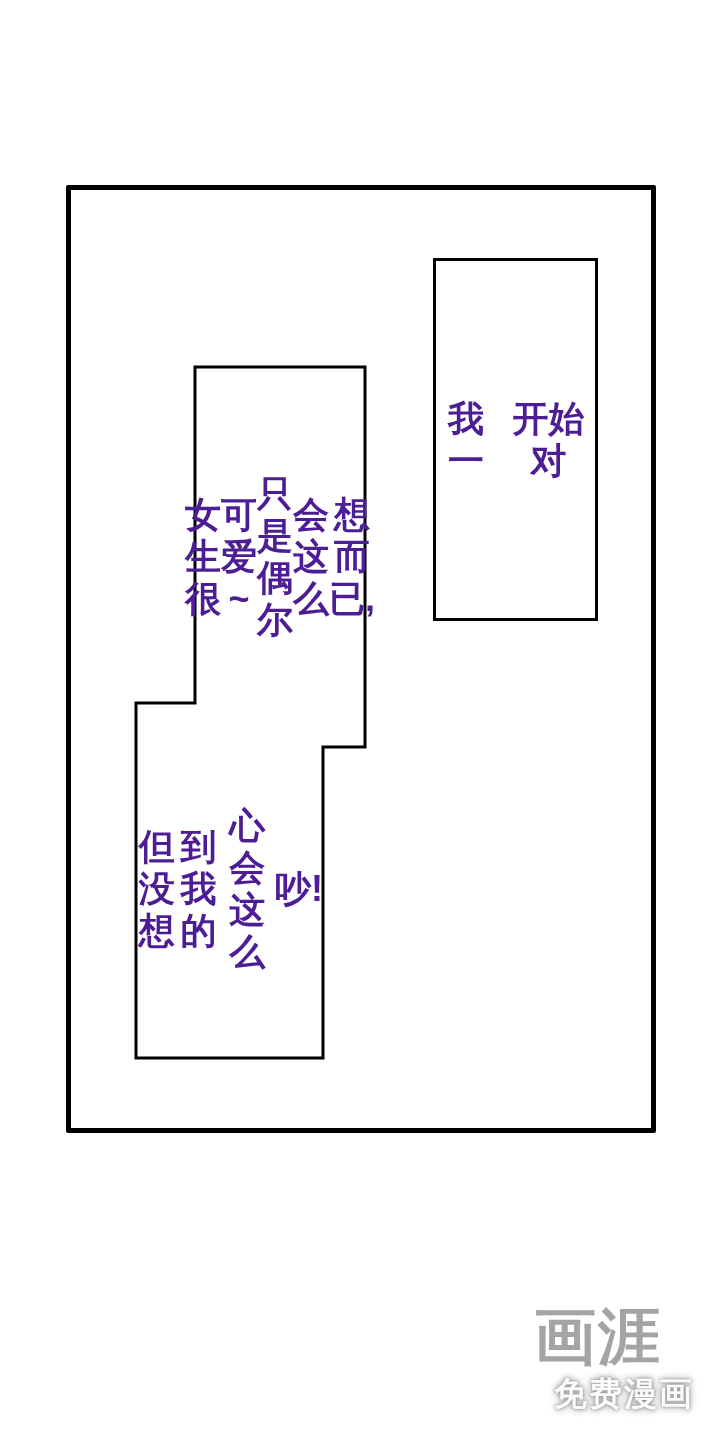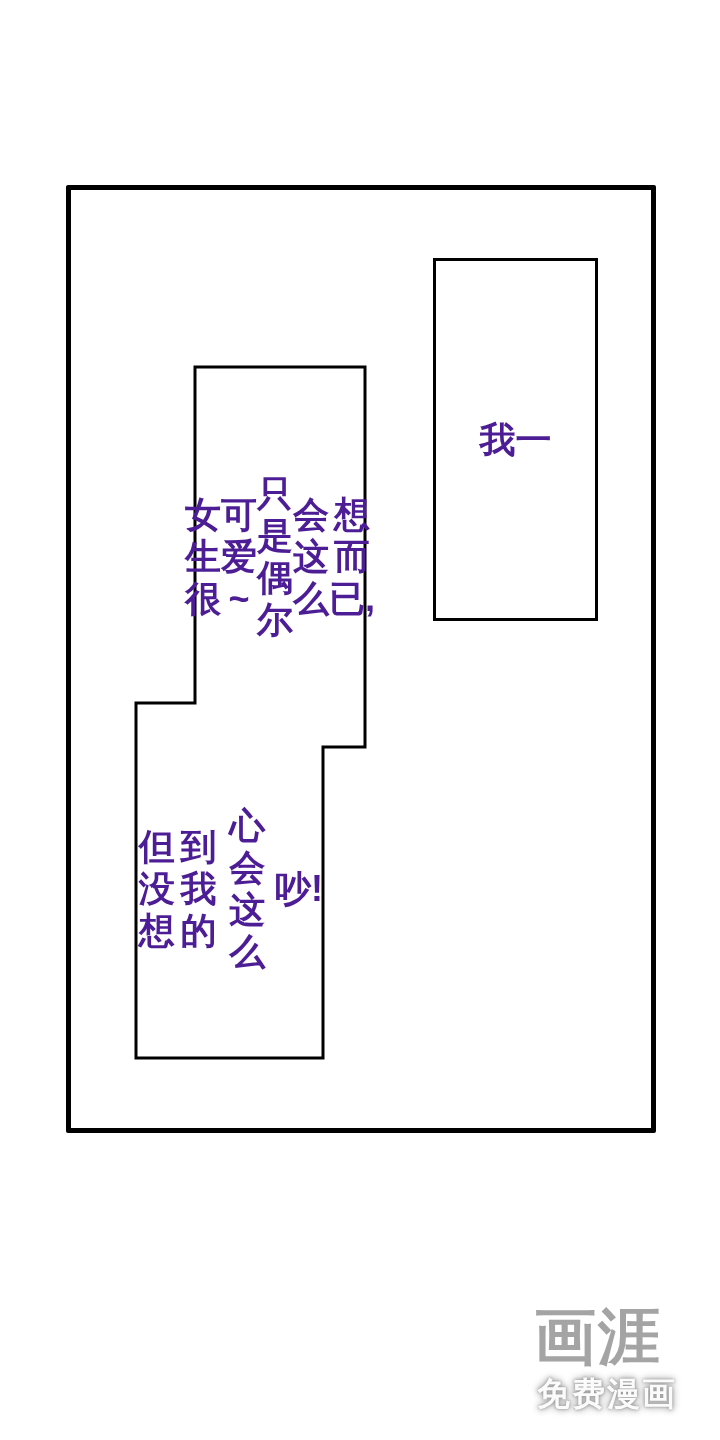--- a/index.html
+++ b/index.html
@@ -71,21 +71,21 @@
     font-size: 62px;
     line-height: 70px;
     font-weight: 900;
     color: #a4a4a4;
     letter-spacing: 2px;
     text-shadow: 0 0 3px rgba(255,255,255,0.9), 0 0 6px rgba(255,255,255,0.7);
     white-space: nowrap;
   }
   .wm-tagline {
     margin-top: 4px;
-    margin-left: 3px;
+    margin-left: 20px;
     font-size: 33px;
     line-height: 36px;
     font-weight: 700;
     color: #fbfbfb;
     letter-spacing: 2px;
     text-shadow: 0 0 3px #8f8f8f, 0 0 6px #a8a8a8, 0 0 10px #c2c2c2;
     white-space: nowrap;
   }
 </style>
 </head>
@@ -95,20 +95,21 @@
 
   <div class="panel"></div>
 
   <svg class="merged-outline" viewBox="0 0 720 1440" xmlns="http://www.w3.org/2000/svg">
     <path d="M195,367 L365,367 L365,747 L323,747 L323,1058 L136,1058 L136,703 L195,703 Z" fill="#ffffff" stroke="#000000" stroke-width="3"></path>
   </svg>
 
   <div class="caption-box-1"></div>
   <div class="caption-text caption-text-1">
     <div>我一</div>
+    <div>开始对</div>
   </div>
 
   <div class="caption-text caption-text-2">
     <div>女生很</div>
     <div>可爱~</div>
     <div>只是偶尔</div>
     <div>会这么</div>
     <div>想而已,</div>
   </div>
 

